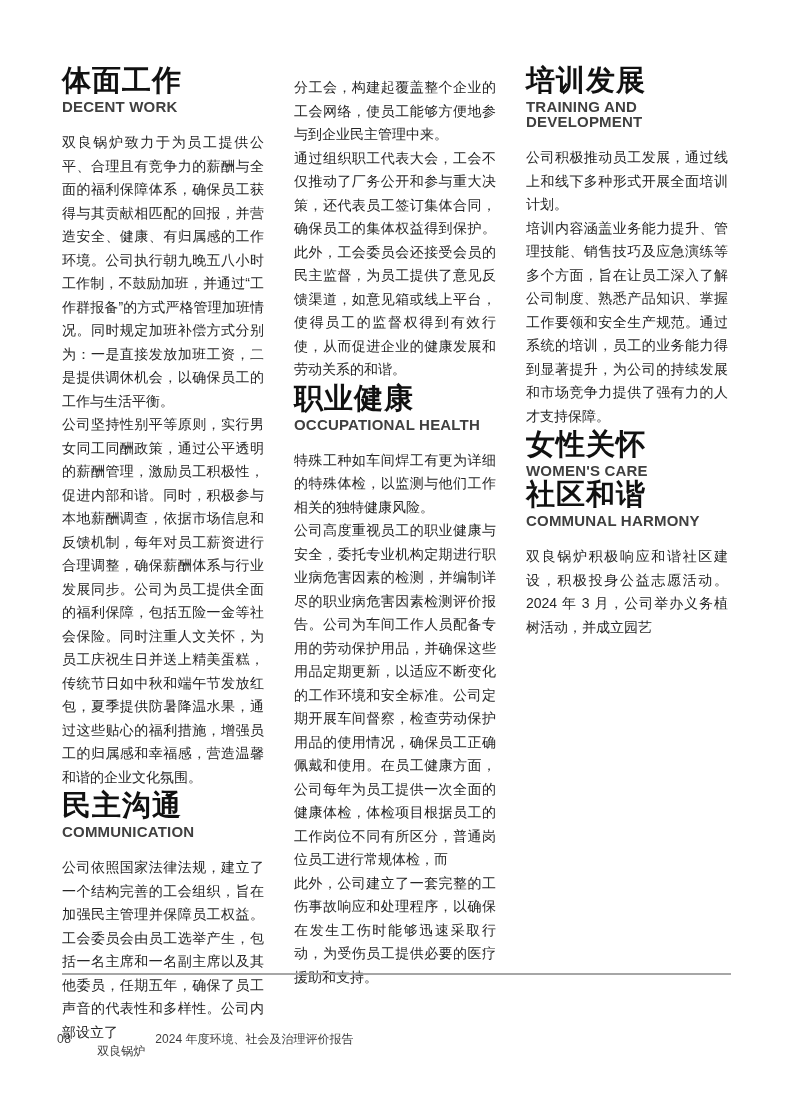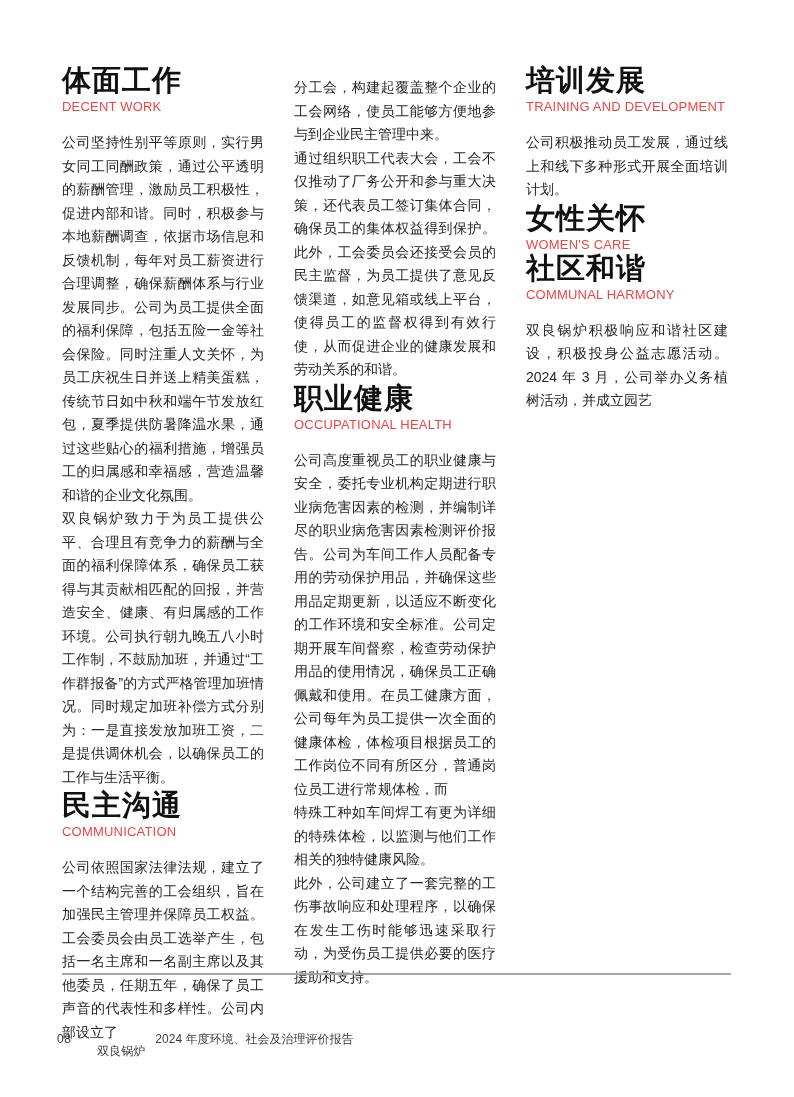--- a/index.html
+++ b/index.html
@@ -32,24 +32,24 @@
   .heading-zh {
     font-size: 29px;
     line-height: 32px;
     font-weight: 800;
     color: #111111;
     letter-spacing: 1px;
     font-family: "Liberation Sans", "DejaVu Sans", sans-serif;
   }
   .heading-en {
     margin-top: 3px;
-    font-size: 13px;
+    font-size: 15px;
     line-height: 15px;
-    font-weight: 400;
-    color: #ef4444;
+    font-weight: 700;
+    color: #404040;
     letter-spacing: 0.2px;
   }
   .para {
     margin-top: 0;
     font-size: 14px;
     line-height: 23.5px;
     color: #262626;
     text-align: justify;
     text-justify: inter-ideograph;
   }
@@ -81,47 +81,48 @@
 
 <div class="page">
 
   <div class="columns">
 
     <div class="col">
       <div class="heading-block">
         <div class="heading-zh">体面工作</div>
         <div class="heading-en">DECENT WORK</div>
       </div>
+      <p class="para">双良锅炉致力于为员工提供公平、合理且有竞争力的薪酬与全面的福利保障体系，确保员工获得与其贡献相匹配的回报，并营造安全、健康、有归属感的工作环境。公司执行朝九晚五八小时工作制，不鼓励加班，并通过“工作群报备”的方式严格管理加班情况。同时规定加班补偿方式分别为：一是直接发放加班工资，二是提供调休机会，以确保员工的工作与生活平衡。</p>
       <p class="para">公司坚持性别平等原则，实行男女同工同酬政策，通过公平透明的薪酬管理，激励员工积极性，促进内部和谐。同时，积极参与本地薪酬调查，依据市场信息和反馈机制，每年对员工薪资进行合理调整，确保薪酬体系与行业发展同步。公司为员工提供全面的福利保障，包括五险一金等社会保险。同时注重人文关怀，为员工庆祝生日并送上精美蛋糕，传统节日如中秋和端午节发放红包，夏季提供防暑降温水果，通过这些贴心的福利措施，增强员工的归属感和幸福感，营造温馨和谐的企业文化氛围。</p>
-      <p class="para">双良锅炉致力于为员工提供公平、合理且有竞争力的薪酬与全面的福利保障体系，确保员工获得与其贡献相匹配的回报，并营造安全、健康、有归属感的工作环境。公司执行朝九晚五八小时工作制，不鼓励加班，并通过“工作群报备”的方式严格管理加班情况。同时规定加班补偿方式分别为：一是直接发放加班工资，二是提供调休机会，以确保员工的工作与生活平衡。</p>
       <div class="heading-block">
         <div class="heading-zh">民主沟通</div>
         <div class="heading-en">COMMUNICATION</div>
       </div>
       <p class="para">公司依照国家法律法规，建立了一个结构完善的工会组织，旨在加强民主管理并保障员工权益。工会委员会由员工选举产生，包括一名主席和一名副主席以及其他委员，任期五年，确保了员工声音的代表性和多样性。公司内部设立了</p>
     </div>
 
     <div class="col">
       <p class="para">分工会，构建起覆盖整个企业的工会网络，使员工能够方便地参与到企业民主管理中来。</p>
       <p class="para">通过组织职工代表大会，工会不仅推动了厂务公开和参与重大决策，还代表员工签订集体合同，确保员工的集体权益得到保护。此外，工会委员会还接受会员的民主监督，为员工提供了意见反馈渠道，如意见箱或线上平台，使得员工的监督权得到有效行使，从而促进企业的健康发展和劳动关系的和谐。</p>
       <div class="heading-block">
         <div class="heading-zh">职业健康</div>
         <div class="heading-en">OCCUPATIONAL HEALTH</div>
       </div>
+      <p class="para">特殊工种如车间焊工有更为详细的特殊体检，以监测与他们工作相关的独特健康风险。</p>
       <p class="para">公司高度重视员工的职业健康与安全，委托专业机构定期进行职业病危害因素的检测，并编制详尽的职业病危害因素检测评价报告。公司为车间工作人员配备专用的劳动保护用品，并确保这些用品定期更新，以适应不断变化的工作环境和安全标准。公司定期开展车间督察，检查劳动保护用品的使用情况，确保员工正确佩戴和使用。在员工健康方面，公司每年为员工提供一次全面的健康体检，体检项目根据员工的工作岗位不同有所区分，普通岗位员工进行常规体检，而</p>
-      <p class="para">特殊工种如车间焊工有更为详细的特殊体检，以监测与他们工作相关的独特健康风险。</p>
       <p class="para">此外，公司建立了一套完整的工伤事故响应和处理程序，以确保在发生工伤时能够迅速采取行动，为受伤员工提供必要的医疗援助和支持。</p>
     </div>
 
     <div class="col">
       <div class="heading-block">
         <div class="heading-zh">培训发展</div>
         <div class="heading-en">TRAINING AND DEVELOPMENT</div>
       </div>
       <p class="para">公司积极推动员工发展，通过线上和线下多种形式开展全面培训计划。</p>
+      <p class="para">培训内容涵盖业务能力提升、管理技能、销售技巧及应急演练等多个方面，旨在让员工深入了解公司制度、熟悉产品知识、掌握工作要领和安全生产规范。通过系统的培训，员工的业务能力得到显著提升，为公司的持续发展和市场竞争力提供了强有力的人才支持保障。</p>
       <div class="heading-block">
         <div class="heading-zh">女性关怀</div>
         <div class="heading-en">WOMEN'S CARE</div>
       </div>
       <div class="heading-block">
         <div class="heading-zh">社区和谐</div>
         <div class="heading-en">COMMUNAL HARMONY</div>
       </div>
       <p class="para">双良锅炉积极响应和谐社区建设，积极投身公益志愿活动。2024 年 3 月，公司举办义务植树活动，并成立园艺</p>
     </div>

